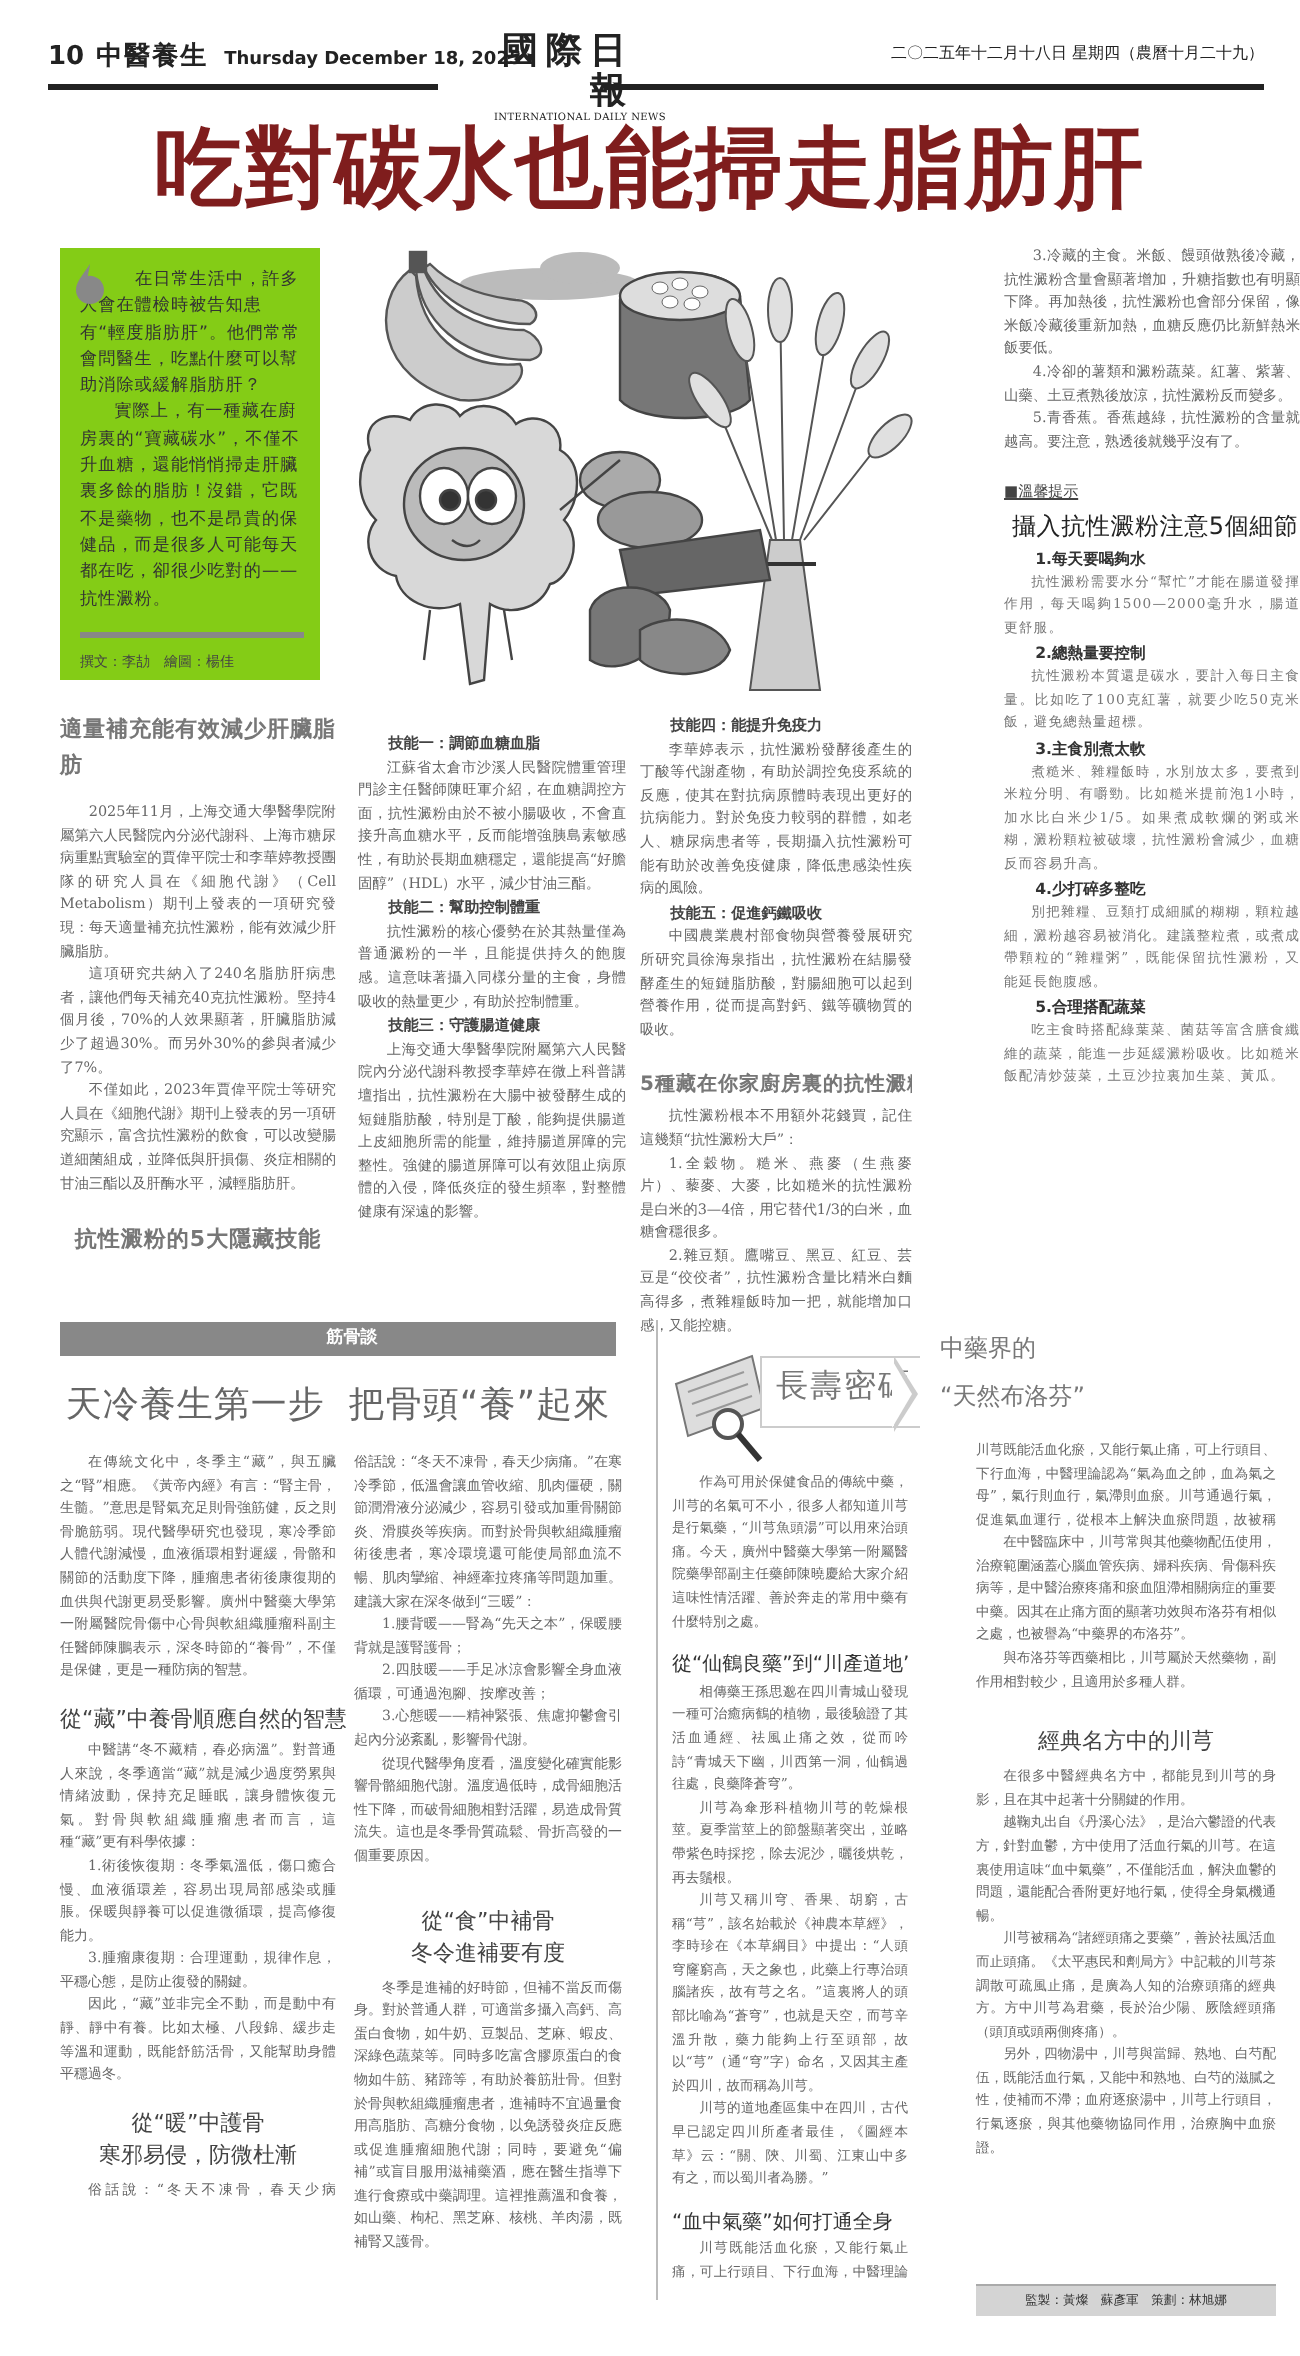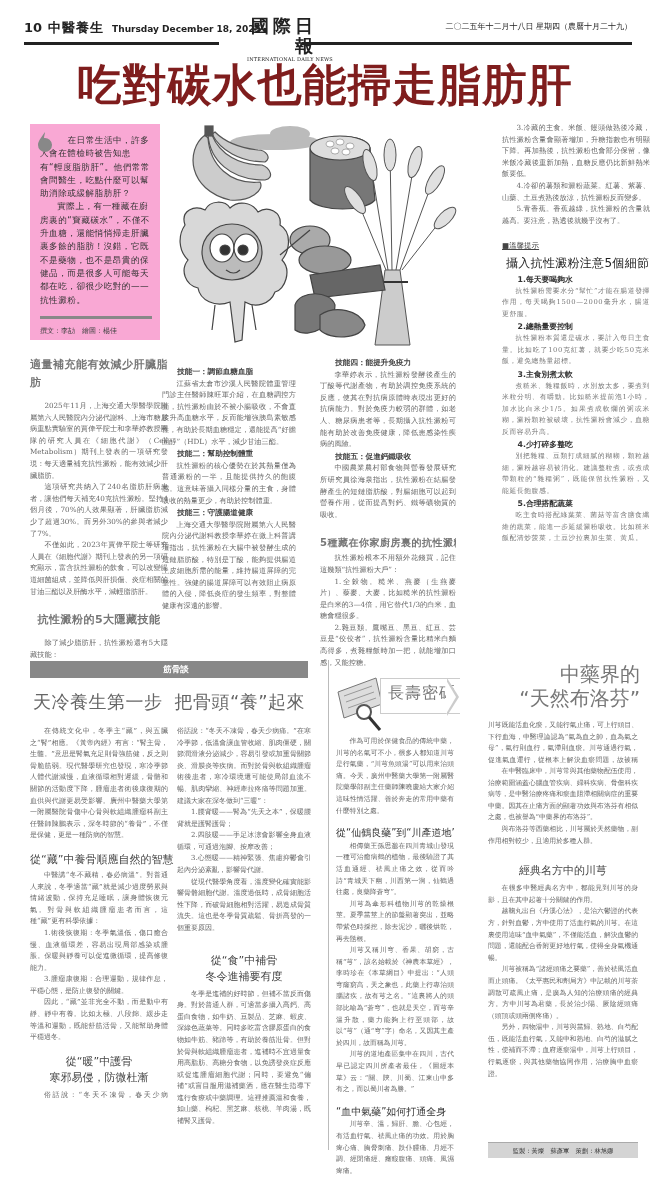--- a/index.html
+++ b/index.html
@@ -13,21 +13,21 @@
   .mh-left .date { font-size: 9px; font-weight: bold; }
   .mh-logo { position: absolute; left: 223px; top: 0; width: 70px; text-align: right; }
   .mh-logo .cn { font-size: 18px; font-weight: bold; color: #222; letter-spacing: 4px; line-height: 20px; }
   .mh-logo .en { font-size: 5px; color: #222; letter-spacing: 0.2px; white-space: nowrap; }
   .mh-right { position: absolute; right: 0; top: 5px; font-family: "DejaVu Sans", sans-serif; font-size: 8px; color: #222; white-space: nowrap; }
   .mh-rule-l { position: absolute; left: 0; top: 26px; width: 195px; height: 3px; background: #222; }
   .mh-rule-r { position: absolute; left: 278px; top: 26px; width: 330px; height: 3px; background: #222; }
 
   .headline { position: absolute; left: 0; top: 58px; width: 650px; text-align: center; font-family: "DejaVu Sans", sans-serif; font-weight: bold; font-size: 44px; color: #7f1d1d; letter-spacing: 1px; line-height: 54px; }
 
-  .intro-box { position: absolute; left: 30px; top: 124px; width: 130px; height: 216px; background: #f9a8d4; padding: 10px 8px 0 10px; }
+  .intro-box { position: absolute; left: 30px; top: 124px; width: 130px; height: 216px; background: #84cc16; padding: 10px 8px 0 10px; }
   .quote-mark { position: absolute; left: 8px; top: 8px; width: 14px; height: 20px; }
   .intro-text { font-family: "DejaVu Sans", sans-serif; font-size: 8.6px; line-height: 13.3px; color: #333; letter-spacing: 0.5px; text-indent: 2em; }
   .intro-text p { margin: 0; }
   .intro-rule { height: 3px; background: #888; margin: 9px 0 7px 0; }
   .intro-credit { font-family: "DejaVu Sans", sans-serif; font-size: 7px; color: #444; }
 
   .illustration { position: absolute; left: 170px; top: 120px; width: 290px; height: 230px; }
 
   .col { position: absolute; font-size: 7.2px; line-height: 11.6px; color: #666; text-align: justify; }
   .col p { text-indent: 2em; }
@@ -48,21 +48,21 @@
   .vrule { position: absolute; left: 328px; top: 660px; width: 1px; height: 490px; background: #bbb; }
 
   .sub-center { font-family: "DejaVu Sans", sans-serif; font-size: 11px; text-align: center; color: #444; line-height: 16px; margin: 10px 0 4px 0; }
 
   .longevity-badge { position: absolute; left: 334px; top: 670px; width: 118px; height: 62px; }
   .badge-box { position: absolute; left: 46px; top: 8px; width: 80px; height: 36px; border: 1px solid #ccc; border-right: none; background: #fff; }
   .badge-text { position: absolute; left: 54px; top: 13px; font-size: 16px; color: #777; letter-spacing: 1px; white-space: nowrap; }
   .badge-arrow { position: absolute; left: 447px; top: 678px; width: 0; height: 0; border-top: 19px solid transparent; border-bottom: 19px solid transparent; border-left: 12px solid #ccc; }
   .badge-arrow-in { position: absolute; left: 446px; top: 680px; width: 0; height: 0; border-top: 17px solid transparent; border-bottom: 17px solid transparent; border-left: 10px solid #fff; }
 
-  .cx-title { position: absolute; left: 470px; top: 662px; width: 170px; text-align: right; font-family: "DejaVu Sans", sans-serif; font-size: 20px; color: #777; line-height: 24px; }
+  .cx-title { position: absolute; left: 470px; top: 662px; width: 170px; text-align: left; font-family: "DejaVu Sans", sans-serif; font-size: 12px; color: #777; line-height: 24px; }
 
   .credit-bar { position: absolute; left: 488px; top: 1142px; width: 150px; height: 16px; background: #d4d4d4; border-top: 1px solid #aaa; font-family: "DejaVu Sans", sans-serif; font-size: 6.3px; color: #333; text-align: center; line-height: 15px; white-space: nowrap; }
 </style>
 </head>
 <body>
 
 <div class="masthead">
   <div class="mh-left">
     <span class="pg">10</span><span class="sec">中醫養生</span><span class="date">Thursday December 18, 2025</span>
   </div>
@@ -141,24 +141,23 @@
     <path d="M45 185 L42 210 M82 185 L86 210" fill="none"></path>
   </g>
 </svg>
 
 <div class="col" style="left:30px; top:352px; width:138px;">
   <h3 class="h-mid" style="font-size:11px;">適量補充能有效減少肝臟脂肪</h3>
   <p>2025年11月，上海交通大學醫學院附屬第六人民醫院內分泌代謝科、上海市糖尿病重點實驗室的賈偉平院士和李華婷教授團隊的研究人員在《細胞代謝》（Cell Metabolism）期刊上發表的一項研究發現：每天適量補充抗性澱粉，能有效減少肝臟脂肪。</p>
   <p>這項研究共納入了240名脂肪肝病患者，讓他們每天補充40克抗性澱粉。堅持4個月後，70%的人效果顯著，肝臟脂肪減少了超過30%。而另外30%的參與者減少了7%。</p>
   <p>不僅如此，2023年賈偉平院士等研究人員在《細胞代謝》期刊上發表的另一項研究顯示，富含抗性澱粉的飲食，可以改變腸道細菌組成，並降低與肝損傷、炎症相關的甘油三酯以及肝酶水平，減輕脂肪肝。</p>
   <h3 class="h-mid" style="margin-top:14px; font-size:11px; text-align:center;">抗性澱粉的5大隱藏技能</h3>
-  <p>除了減少脂肪肝，抗性澱粉還有5大隱藏技能：</p>
-</div>
-
-<div class="col" style="left:162px; top:356px; width:134px;">
+</div>
+
+<div class="col" style="left:179px; top:356px; width:134px;">
   <h4 style="margin-top:10px;">技能一：調節血糖血脂</h4>
   <p>江蘇省太倉市沙溪人民醫院體重管理門診主任醫師陳旺軍介紹，在血糖調控方面，抗性澱粉由於不被小腸吸收，不會直接升高血糖水平，反而能增強胰島素敏感性，有助於長期血糖穩定，還能提高“好膽固醇”（HDL）水平，減少甘油三酯。</p>
   <h4>技能二：幫助控制體重</h4>
   <p>抗性澱粉的核心優勢在於其熱量僅為普通澱粉的一半，且能提供持久的飽腹感。這意味著攝入同樣分量的主食，身體吸收的熱量更少，有助於控制體重。</p>
   <h4>技能三：守護腸道健康</h4>
   <p>上海交通大學醫學院附屬第六人民醫院內分泌代謝科教授李華婷在微上科普講壇指出，抗性澱粉在大腸中被發酵生成的短鏈脂肪酸，特別是丁酸，能夠提供腸道上皮細胞所需的能量，維持腸道屏障的完整性。強健的腸道屏障可以有效阻止病原體的入侵，降低炎症的發生頻率，對整體健康有深遠的影響。</p>
 </div>
 
 <div class="col" style="left:320px; top:356px; width:136px;">
   <h4>技能四：能提升免疫力</h4>
@@ -252,21 +251,20 @@
 </div>
 
 <div class="col" style="left:336px; top:736px; width:118px; font-size:6.8px; line-height:11.6px;">
   <p>作為可用於保健食品的傳統中藥，川芎的名氣可不小，很多人都知道川芎是行氣藥，“川芎魚頭湯”可以用來治頭痛。今天，廣州中醫藥大學第一附屬醫院藥學部副主任藥師陳曉慶給大家介紹這味性情活躍、善於奔走的常用中藥有什麼特別之處。</p>
   <h3 style="font-size:10px; color:#333; margin:10px 0 2px 0; white-space:nowrap; overflow:hidden; font-weight:normal;">從“仙鶴良藥”到“川產道地”</h3>
   <p>相傳藥王孫思邈在四川青城山發現一種可治癒病鶴的植物，最後驗證了其活血通經、祛風止痛之效，從而吟詩“青城天下幽，川西第一洞，仙鶴過往處，良藥降蒼穹”。</p>
   <p>川芎為傘形科植物川芎的乾燥根莖。夏季當莖上的節盤顯著突出，並略帶紫色時採挖，除去泥沙，曬後烘乾，再去鬚根。</p>
   <p>川芎又稱川穹、香果、胡窮，古稱“芎”，該名始載於《神農本草經》，李時珍在《本草綱目》中提出：“人頭穹窿窮高，天之象也，此藥上行專治頭腦諸疾，故有芎之名。”這裏將人的頭部比喻為“蒼穹”，也就是天空，而芎辛溫升散，藥力能夠上行至頭部，故以“芎”（通“穹”字）命名，又因其主產於四川，故而稱為川芎。</p>
   <p>川芎的道地產區集中在四川，古代早已認定四川所產者最佳，《圖經本草》云：“關、陝、川蜀、江東山中多有之，而以蜀川者為勝。”</p>
   <h3 style="font-size:10px; color:#333; margin:10px 0 2px 0; white-space:nowrap; overflow:hidden; font-weight:normal;">“血中氣藥”如何打通全身</h3>
-  <p>川芎辛、溫，歸肝、膽、心包經，有活血行氣、祛風止痛的功效。用於胸痺心痛、胸脅刺痛、跌仆腫痛、月經不調、經閉痛經、癥瘕腹痛、頭痛、風濕痺痛。</p>
   <p style="max-height:24px; overflow:hidden;">川芎既能活血化瘀，又能行氣止痛，可上行頭目、下行血海，中醫理論認為“氣為血之帥，血為氣之母”，氣行則血行，氣滯則血瘀。川芎通過行氣，促進氣血運行，從根本上解決血瘀問題，故被稱為“血中氣藥”。</p>
 </div>
 
 <div class="col" style="left:488px; top:720px; width:150px; font-size:6.8px; line-height:11.6px;">
   <p class="noindent" style="height:46px; overflow:hidden;">川芎既能活血化瘀，又能行氣止痛，可上行頭目、下行血海，中醫理論認為“氣為血之帥，血為氣之母”，氣行則血行，氣滯則血瘀。川芎通過行氣，促進氣血運行，從根本上解決血瘀問題，故被稱為“血中氣藥”。</p>
   <p>在中醫臨床中，川芎常與其他藥物配伍使用，治療範圍涵蓋心腦血管疾病、婦科疾病、骨傷科疾病等，是中醫治療疼痛和瘀血阻滯相關病症的重要中藥。因其在止痛方面的顯著功效與布洛芬有相似之處，也被譽為“中藥界的布洛芬”。</p>
   <p>與布洛芬等西藥相比，川芎屬於天然藥物，副作用相對較少，且適用於多種人群。</p>
   <div class="sub-center" style="margin-top:16px;">經典名方中的川芎</div>
   <p>在很多中醫經典名方中，都能見到川芎的身影，且在其中起著十分關鍵的作用。</p>
   <p>越鞠丸出自《丹溪心法》，是治六鬱證的代表方，針對血鬱，方中使用了活血行氣的川芎。在這裏使用這味“血中氣藥”，不僅能活血，解決血鬱的問題，還能配合香附更好地行氣，使得全身氣機通暢。</p>

